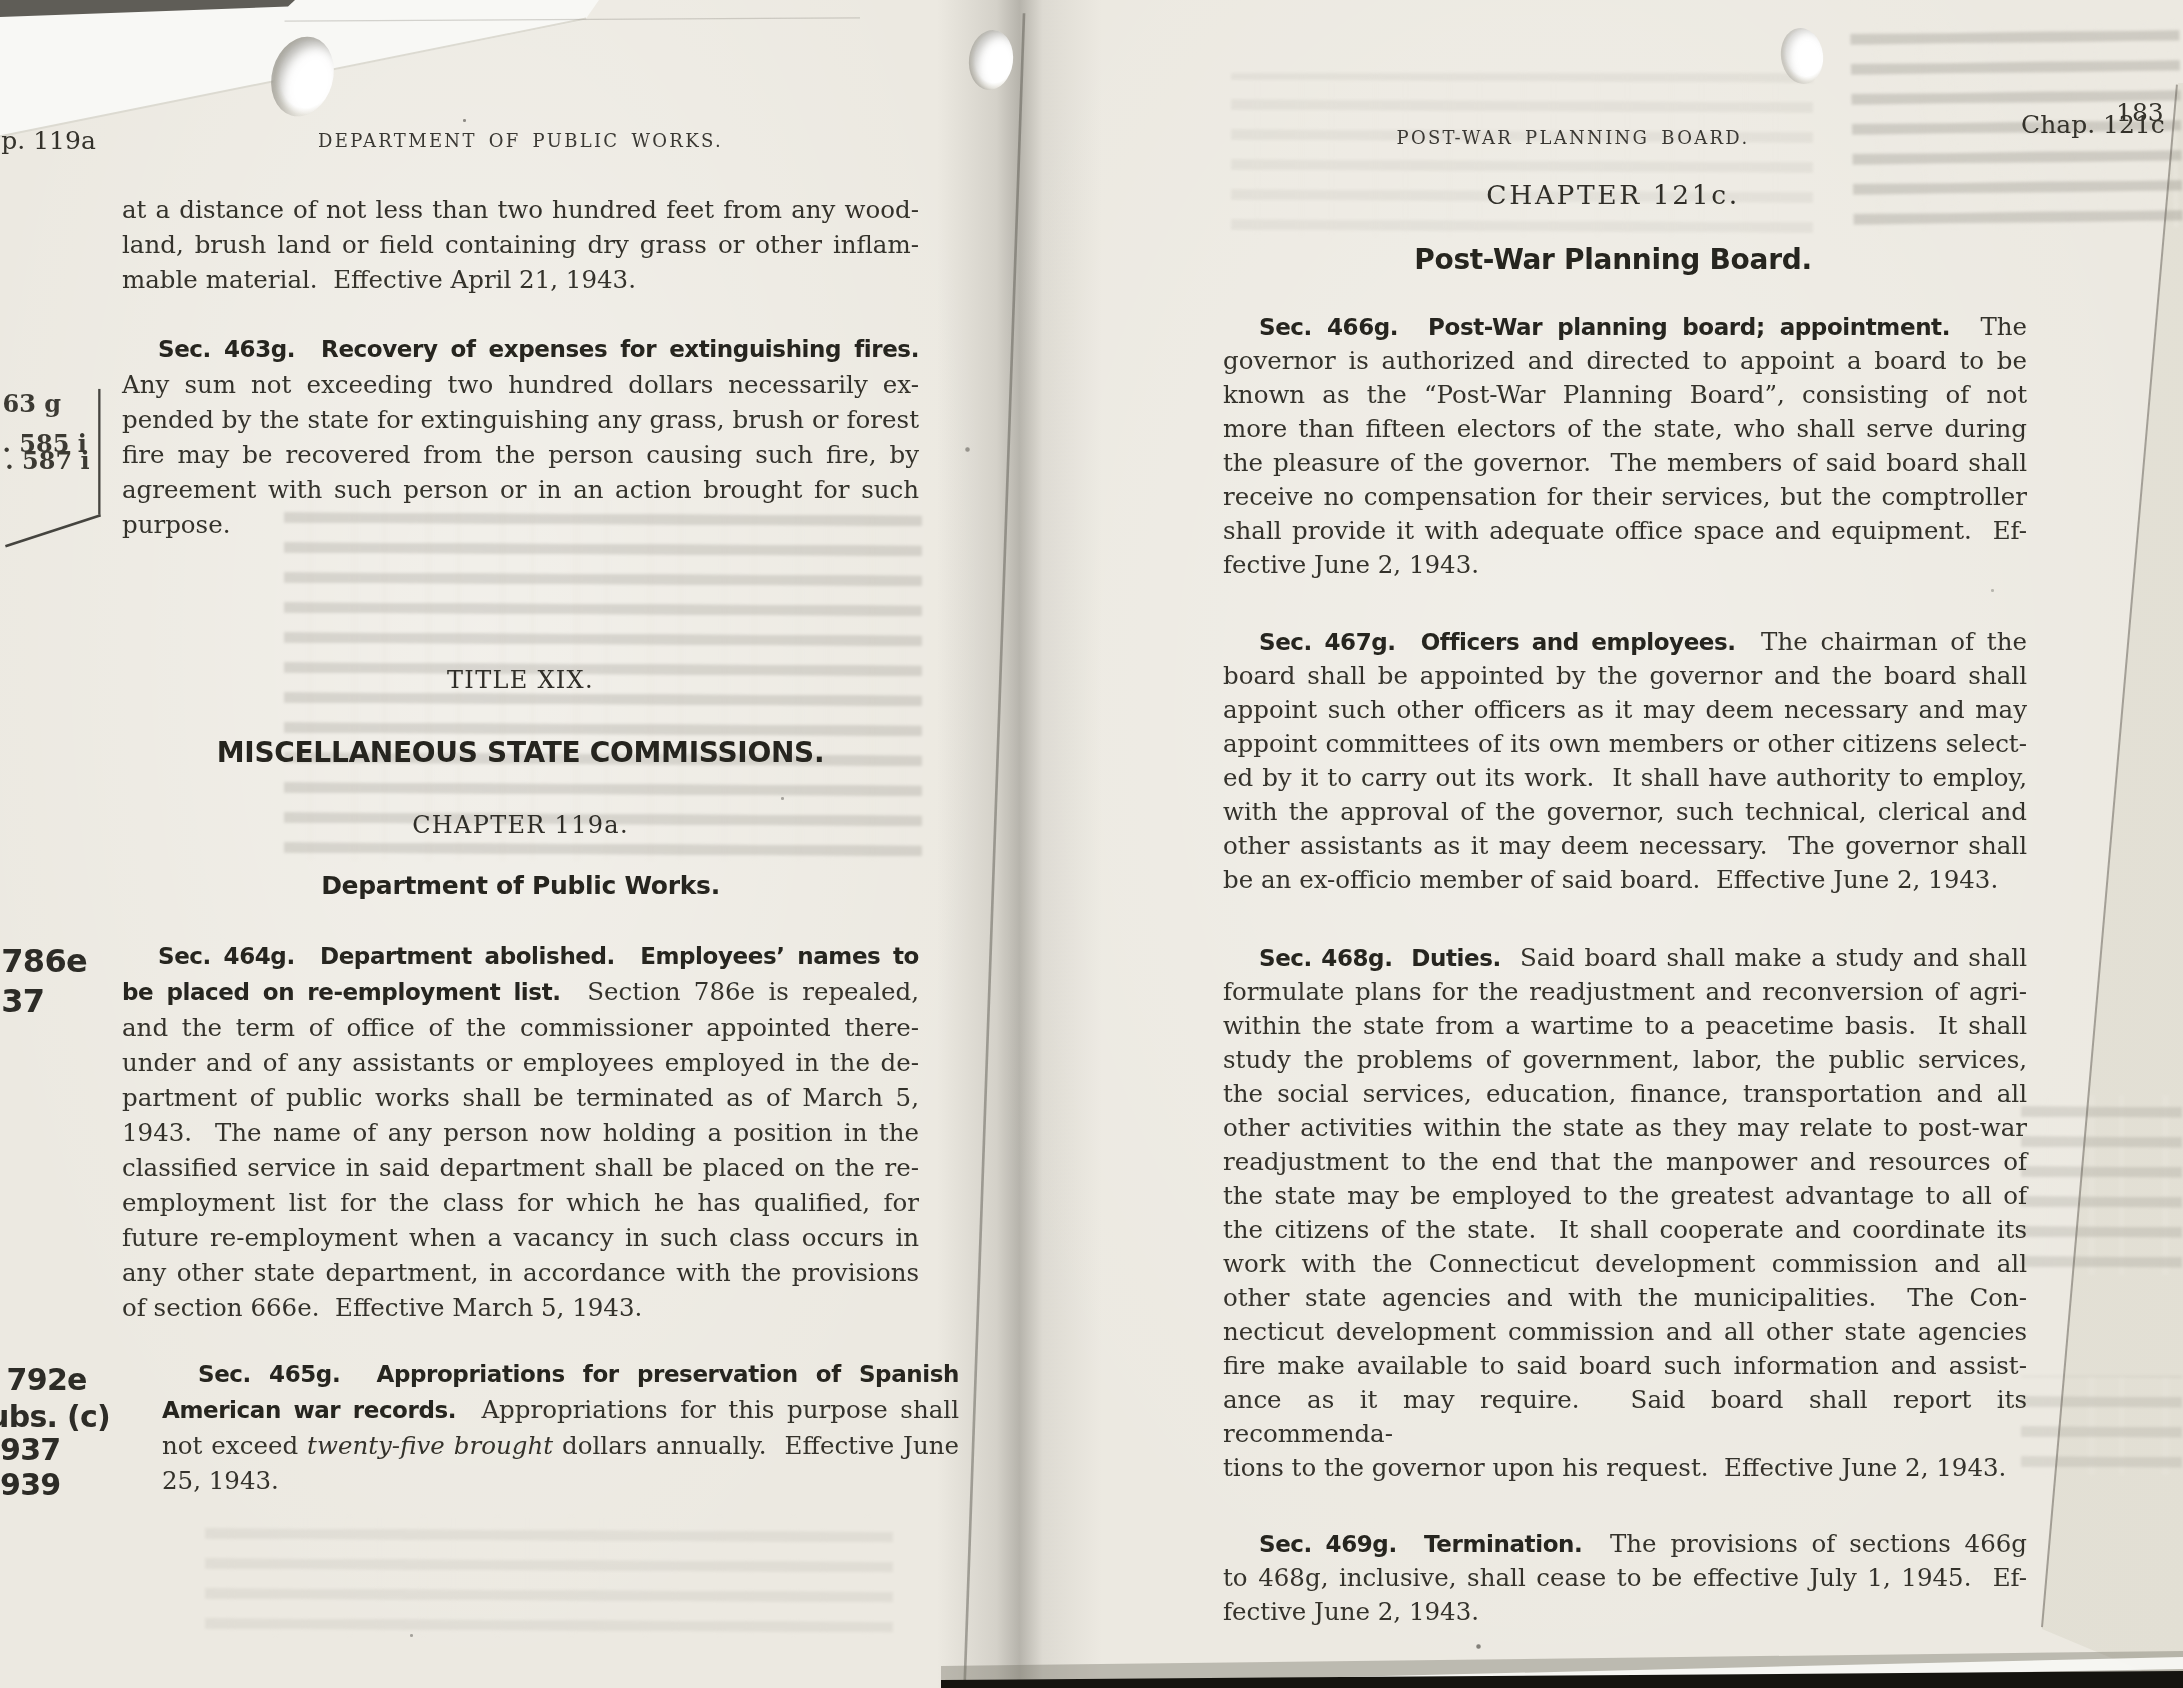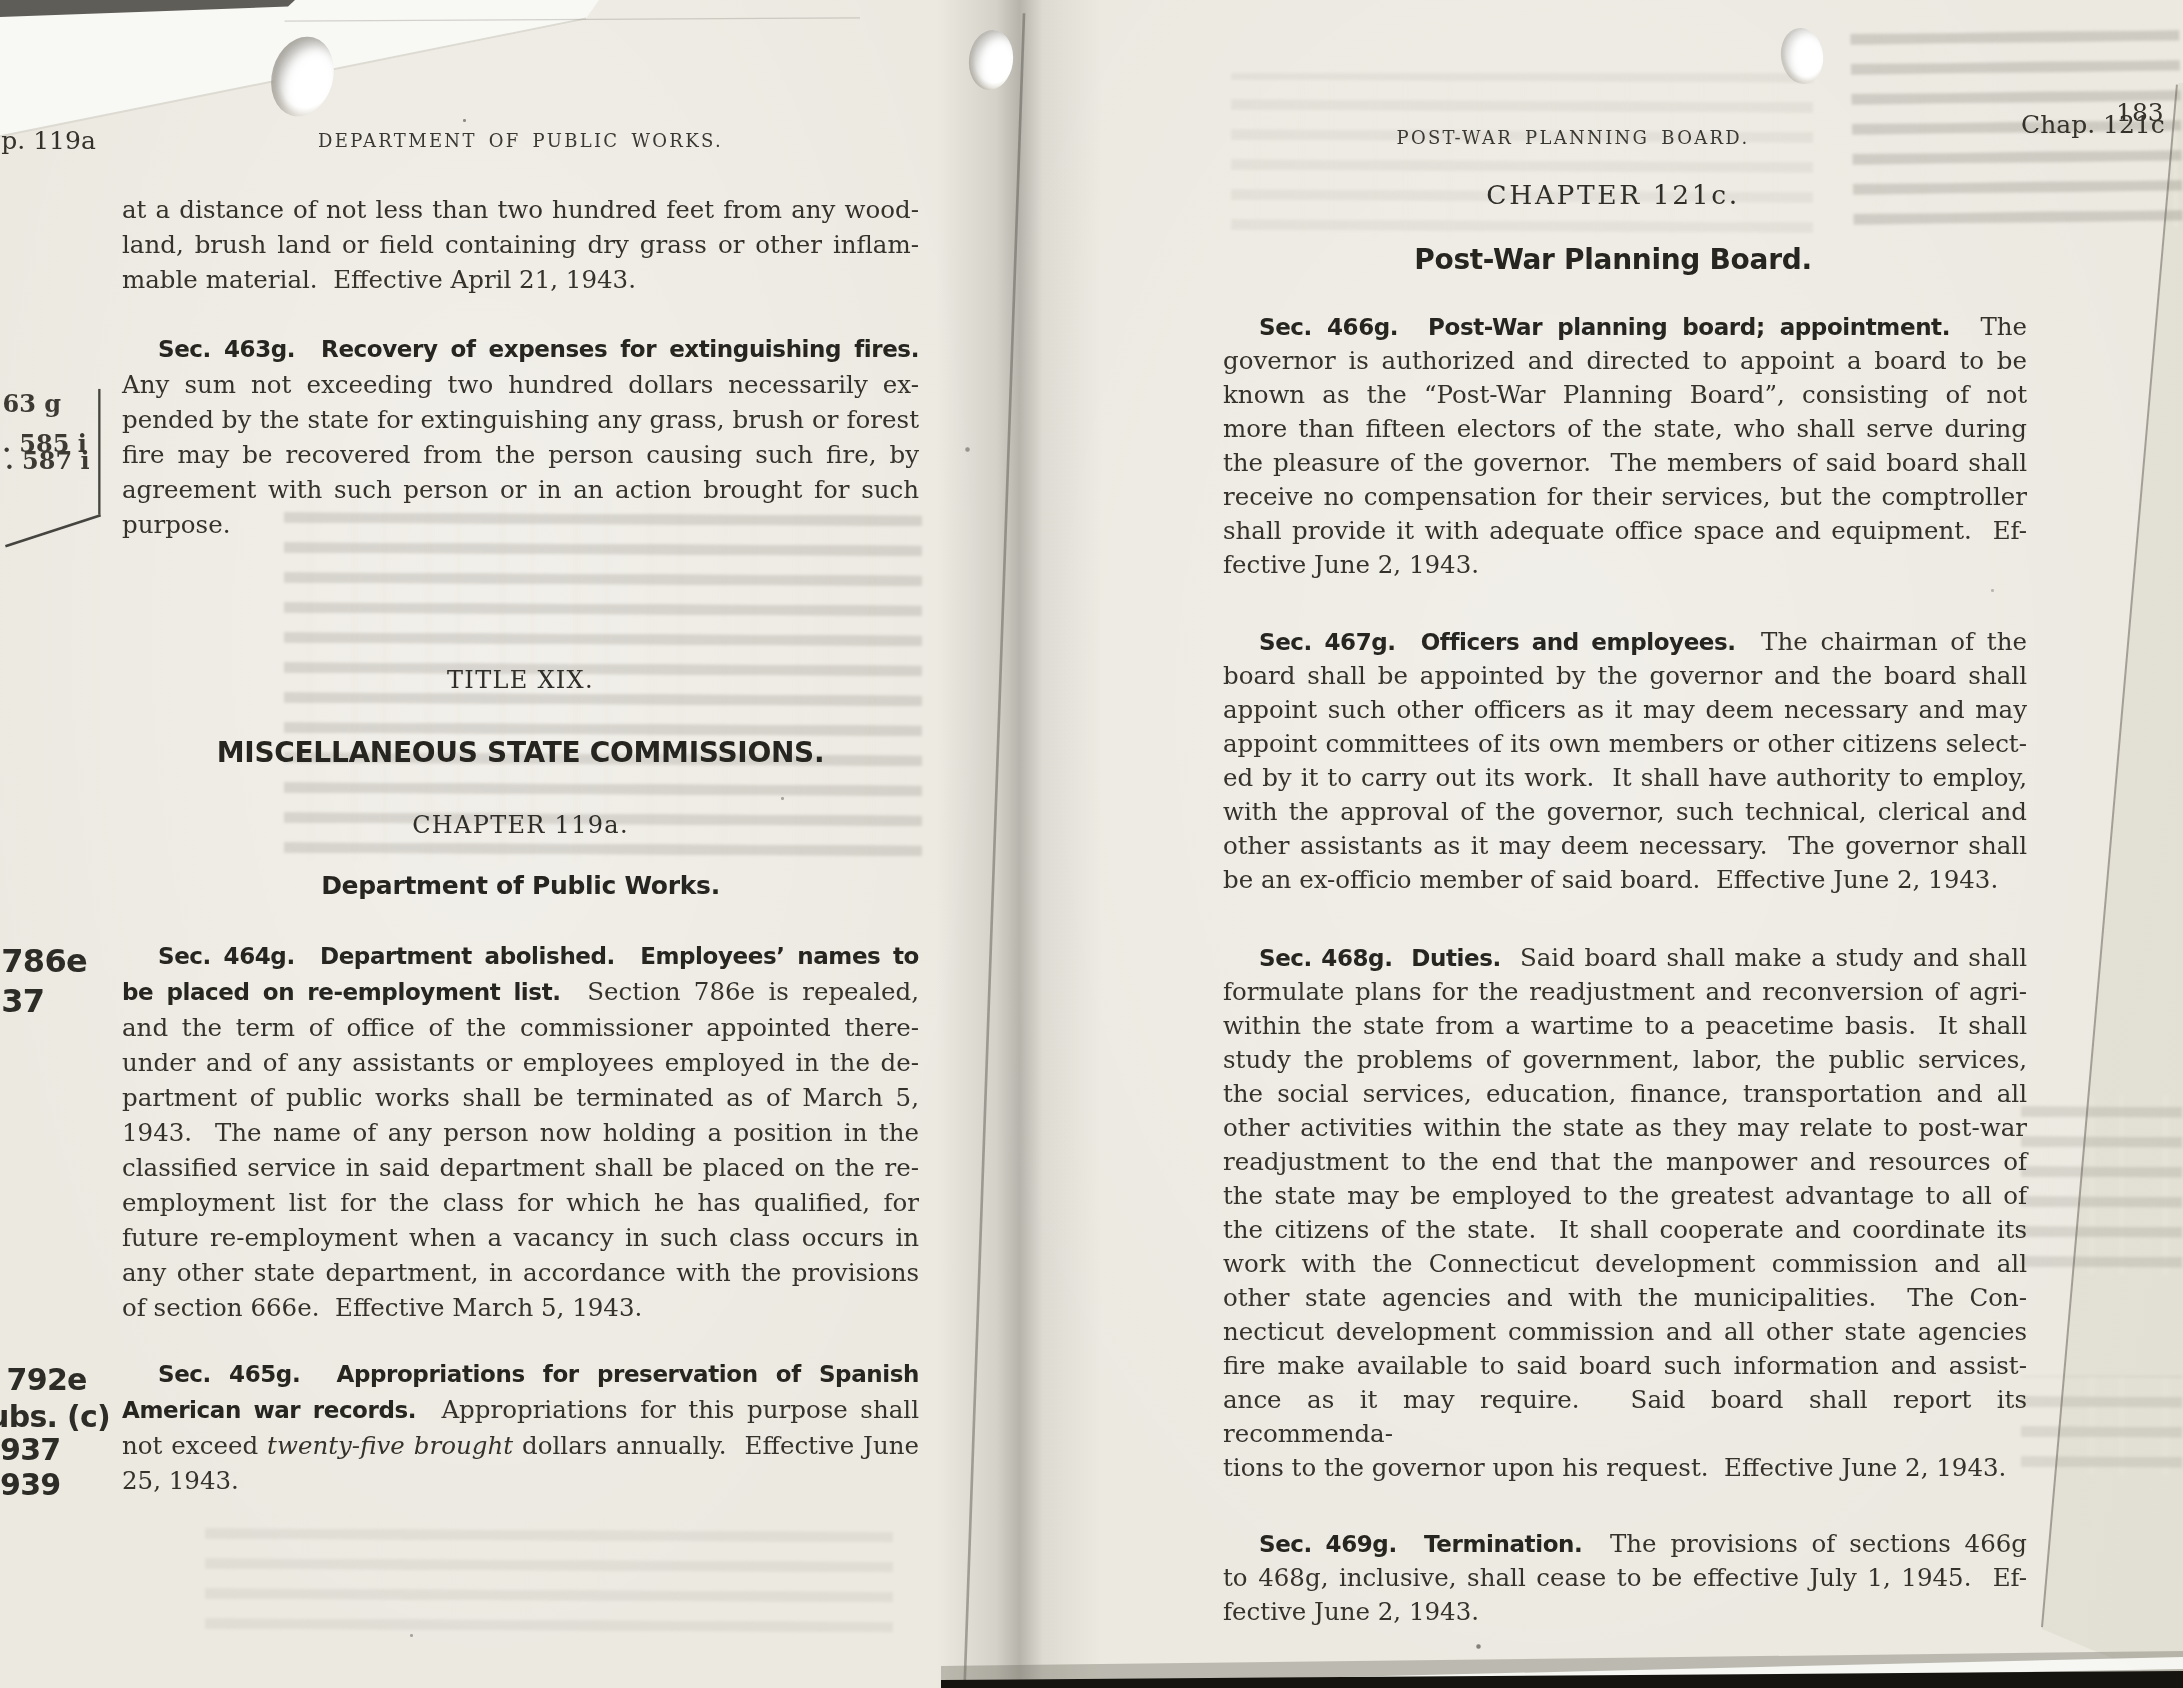--- a/index.html
+++ b/index.html
@@ -151,21 +151,21 @@
       <div class="tline"><span class="seg-r">classified service in said department shall be placed on the re-</span></div>
       <div class="tline"><span class="seg-r">employment list for the class for which he has qualified, for</span></div>
       <div class="tline"><span class="seg-r">future re-employment when a vacancy in such class occurs in</span></div>
       <div class="tline"><span class="seg-r">any other state department, in accordance with the provisions</span></div>
       <div class="tline tlast"><span class="seg-r">of section 666e.  Effective March 5, 1943.</span></div>
     </div>
 
   <div class="mnote-goth" style="left:1.3px; top:942px; font-size:32px;text-align:right;">786e</div>
   <div class="mnote-goth" style="left:1.3px; top:982px; font-size:32px;">37</div>
 
-  <div class="para" style="top:1356px;">
+  <div class="para" style="top:1356px;margin-left:40px;">
       <div class="tline"><span class="seg-b">Sec. 465g.  Appropriations for preservation of Spanish</span></div>
       <div class="tline"><span class="seg-b">American war records.</span><span class="seg-r">  Appropriations for this purpose shall</span></div>
       <div class="tline"><span class="seg-r">not exceed </span><span class="seg-i">twenty-five brought</span><span class="seg-r"> dollars annually.  Effective June</span></div>
       <div class="tline tlast"><span class="seg-r">25, 1943.</span></div>
     </div>
 
   <div class="mnote-goth" style="left:6.6px;  top:1362px; font-size:30px;">792e</div>
   <div class="mnote-goth" style="left:-12px; top:1399px; font-size:30px;">ubs. (c)</div>
   <div class="mnote-goth" style="left:0px;   top:1432px; font-size:30px;">937</div>
   <div class="mnote-goth" style="left:0px;   top:1467px; font-size:30px;">939</div>

